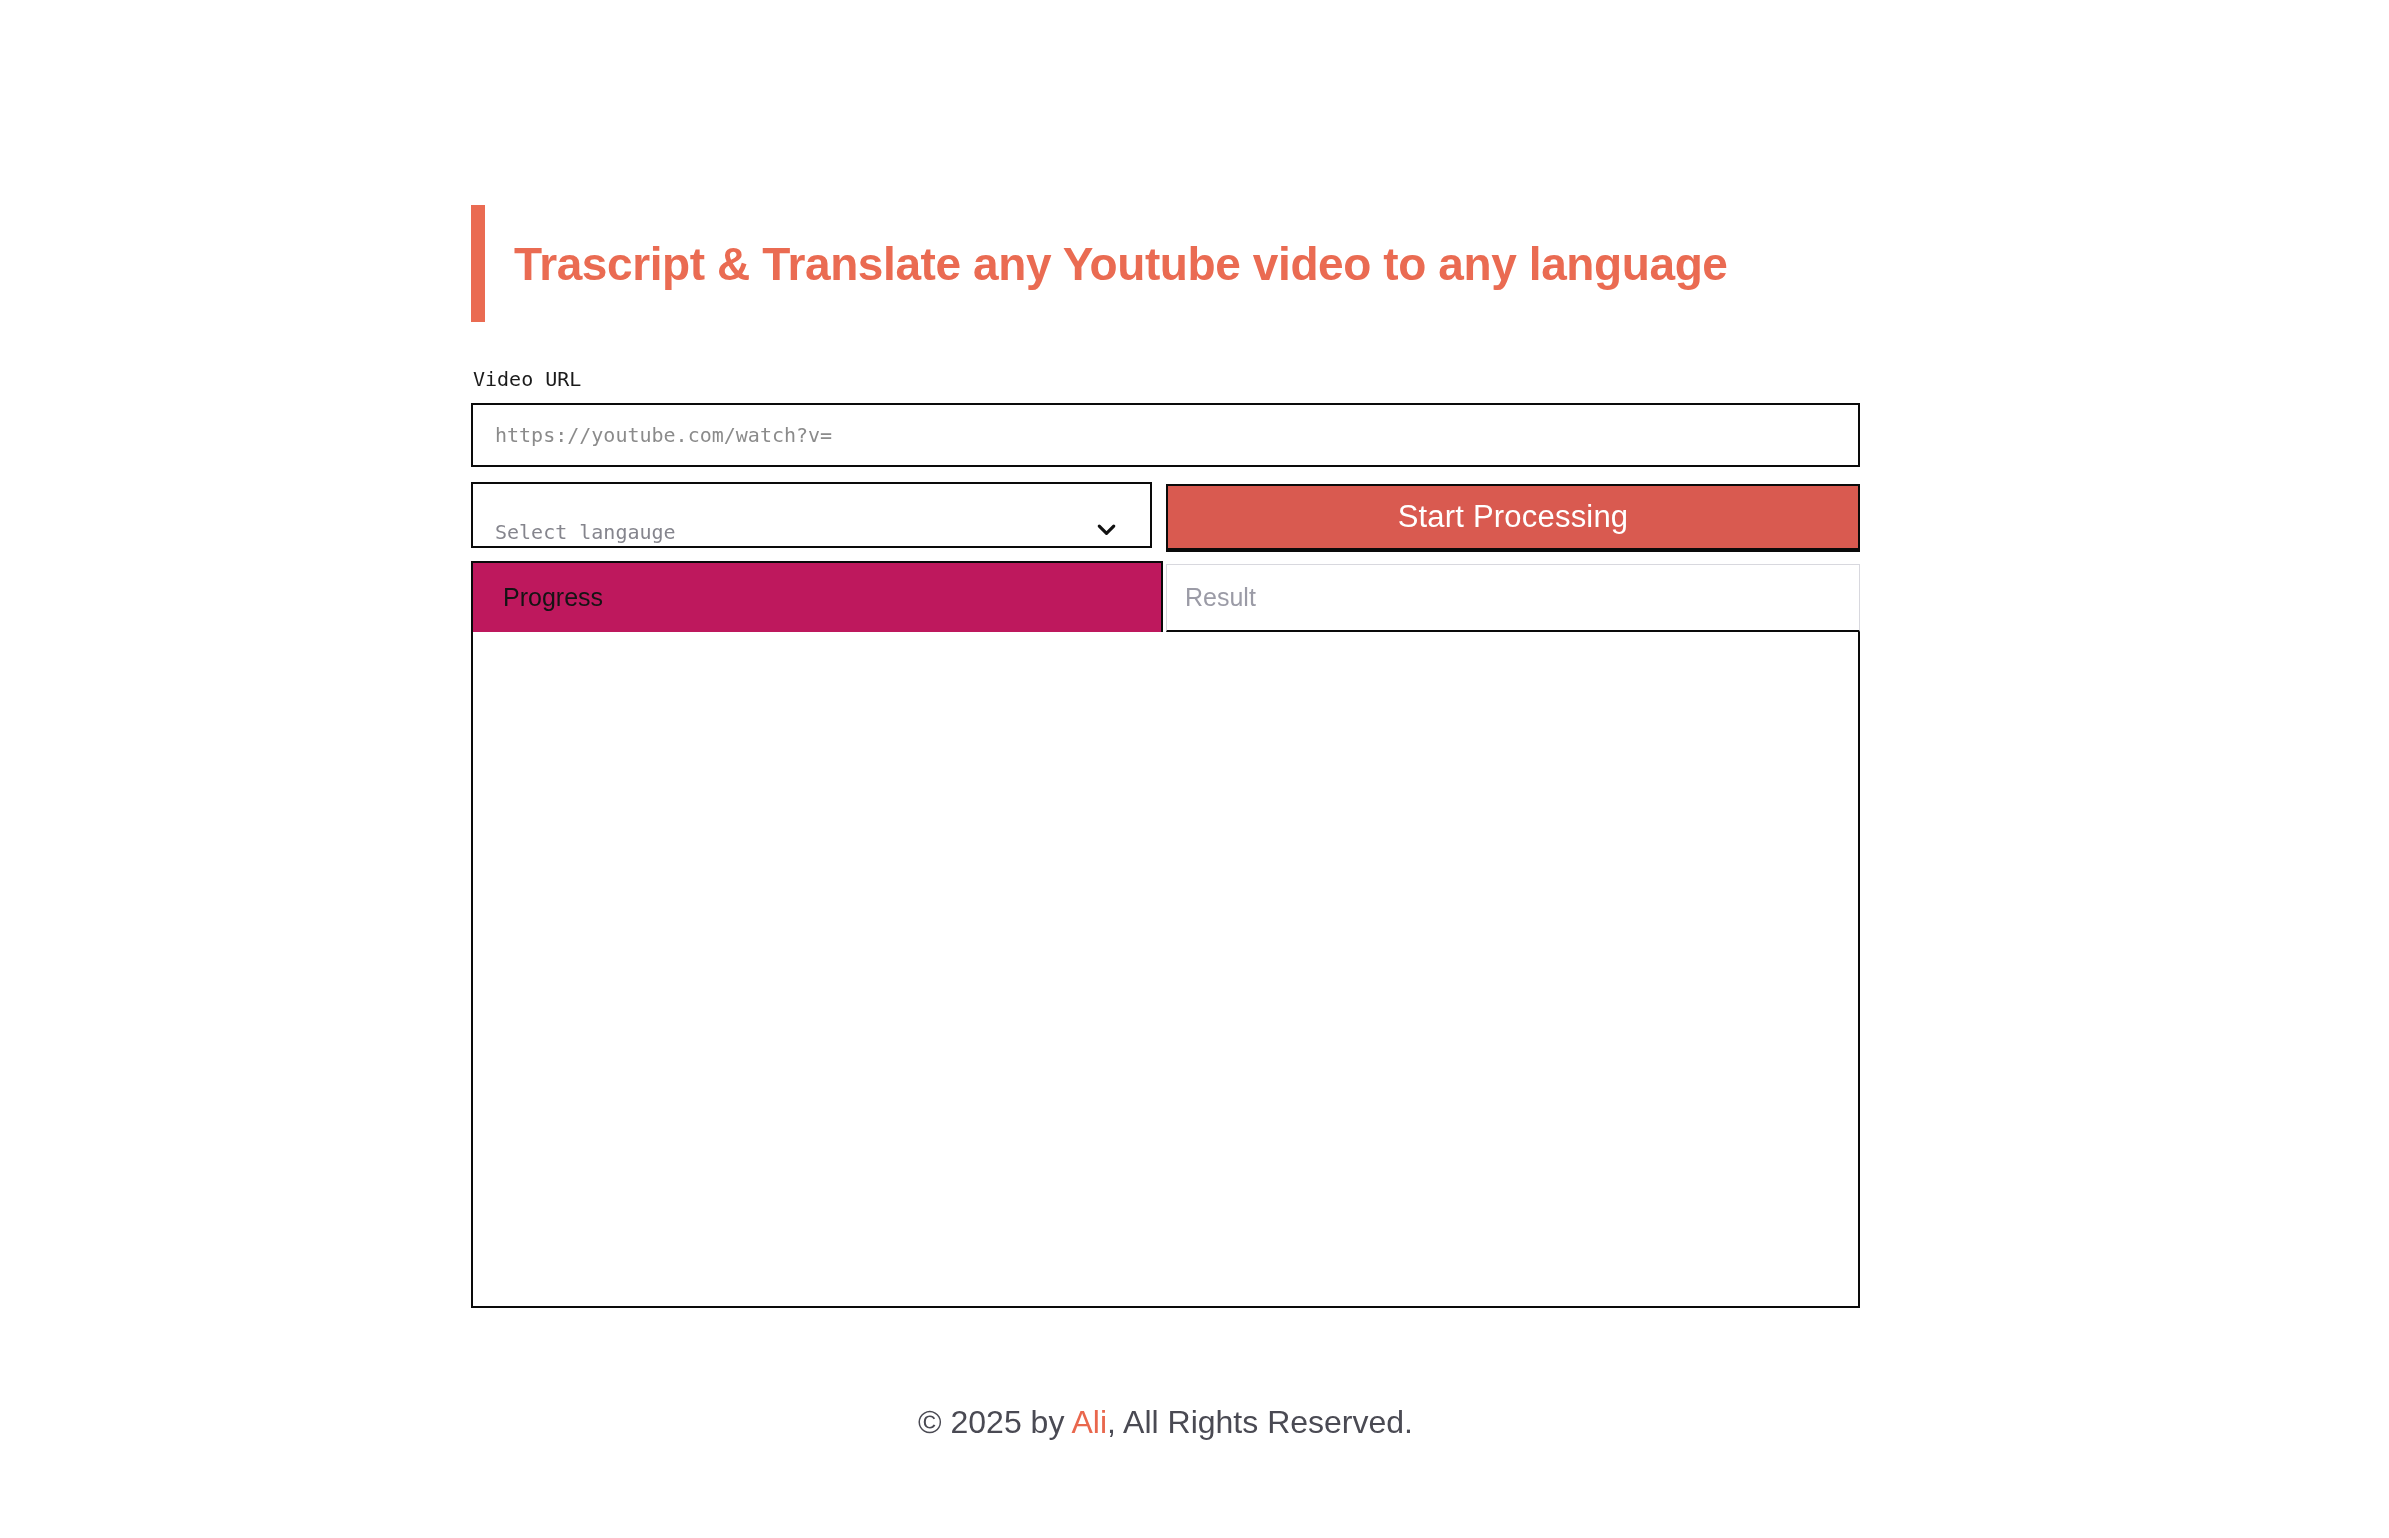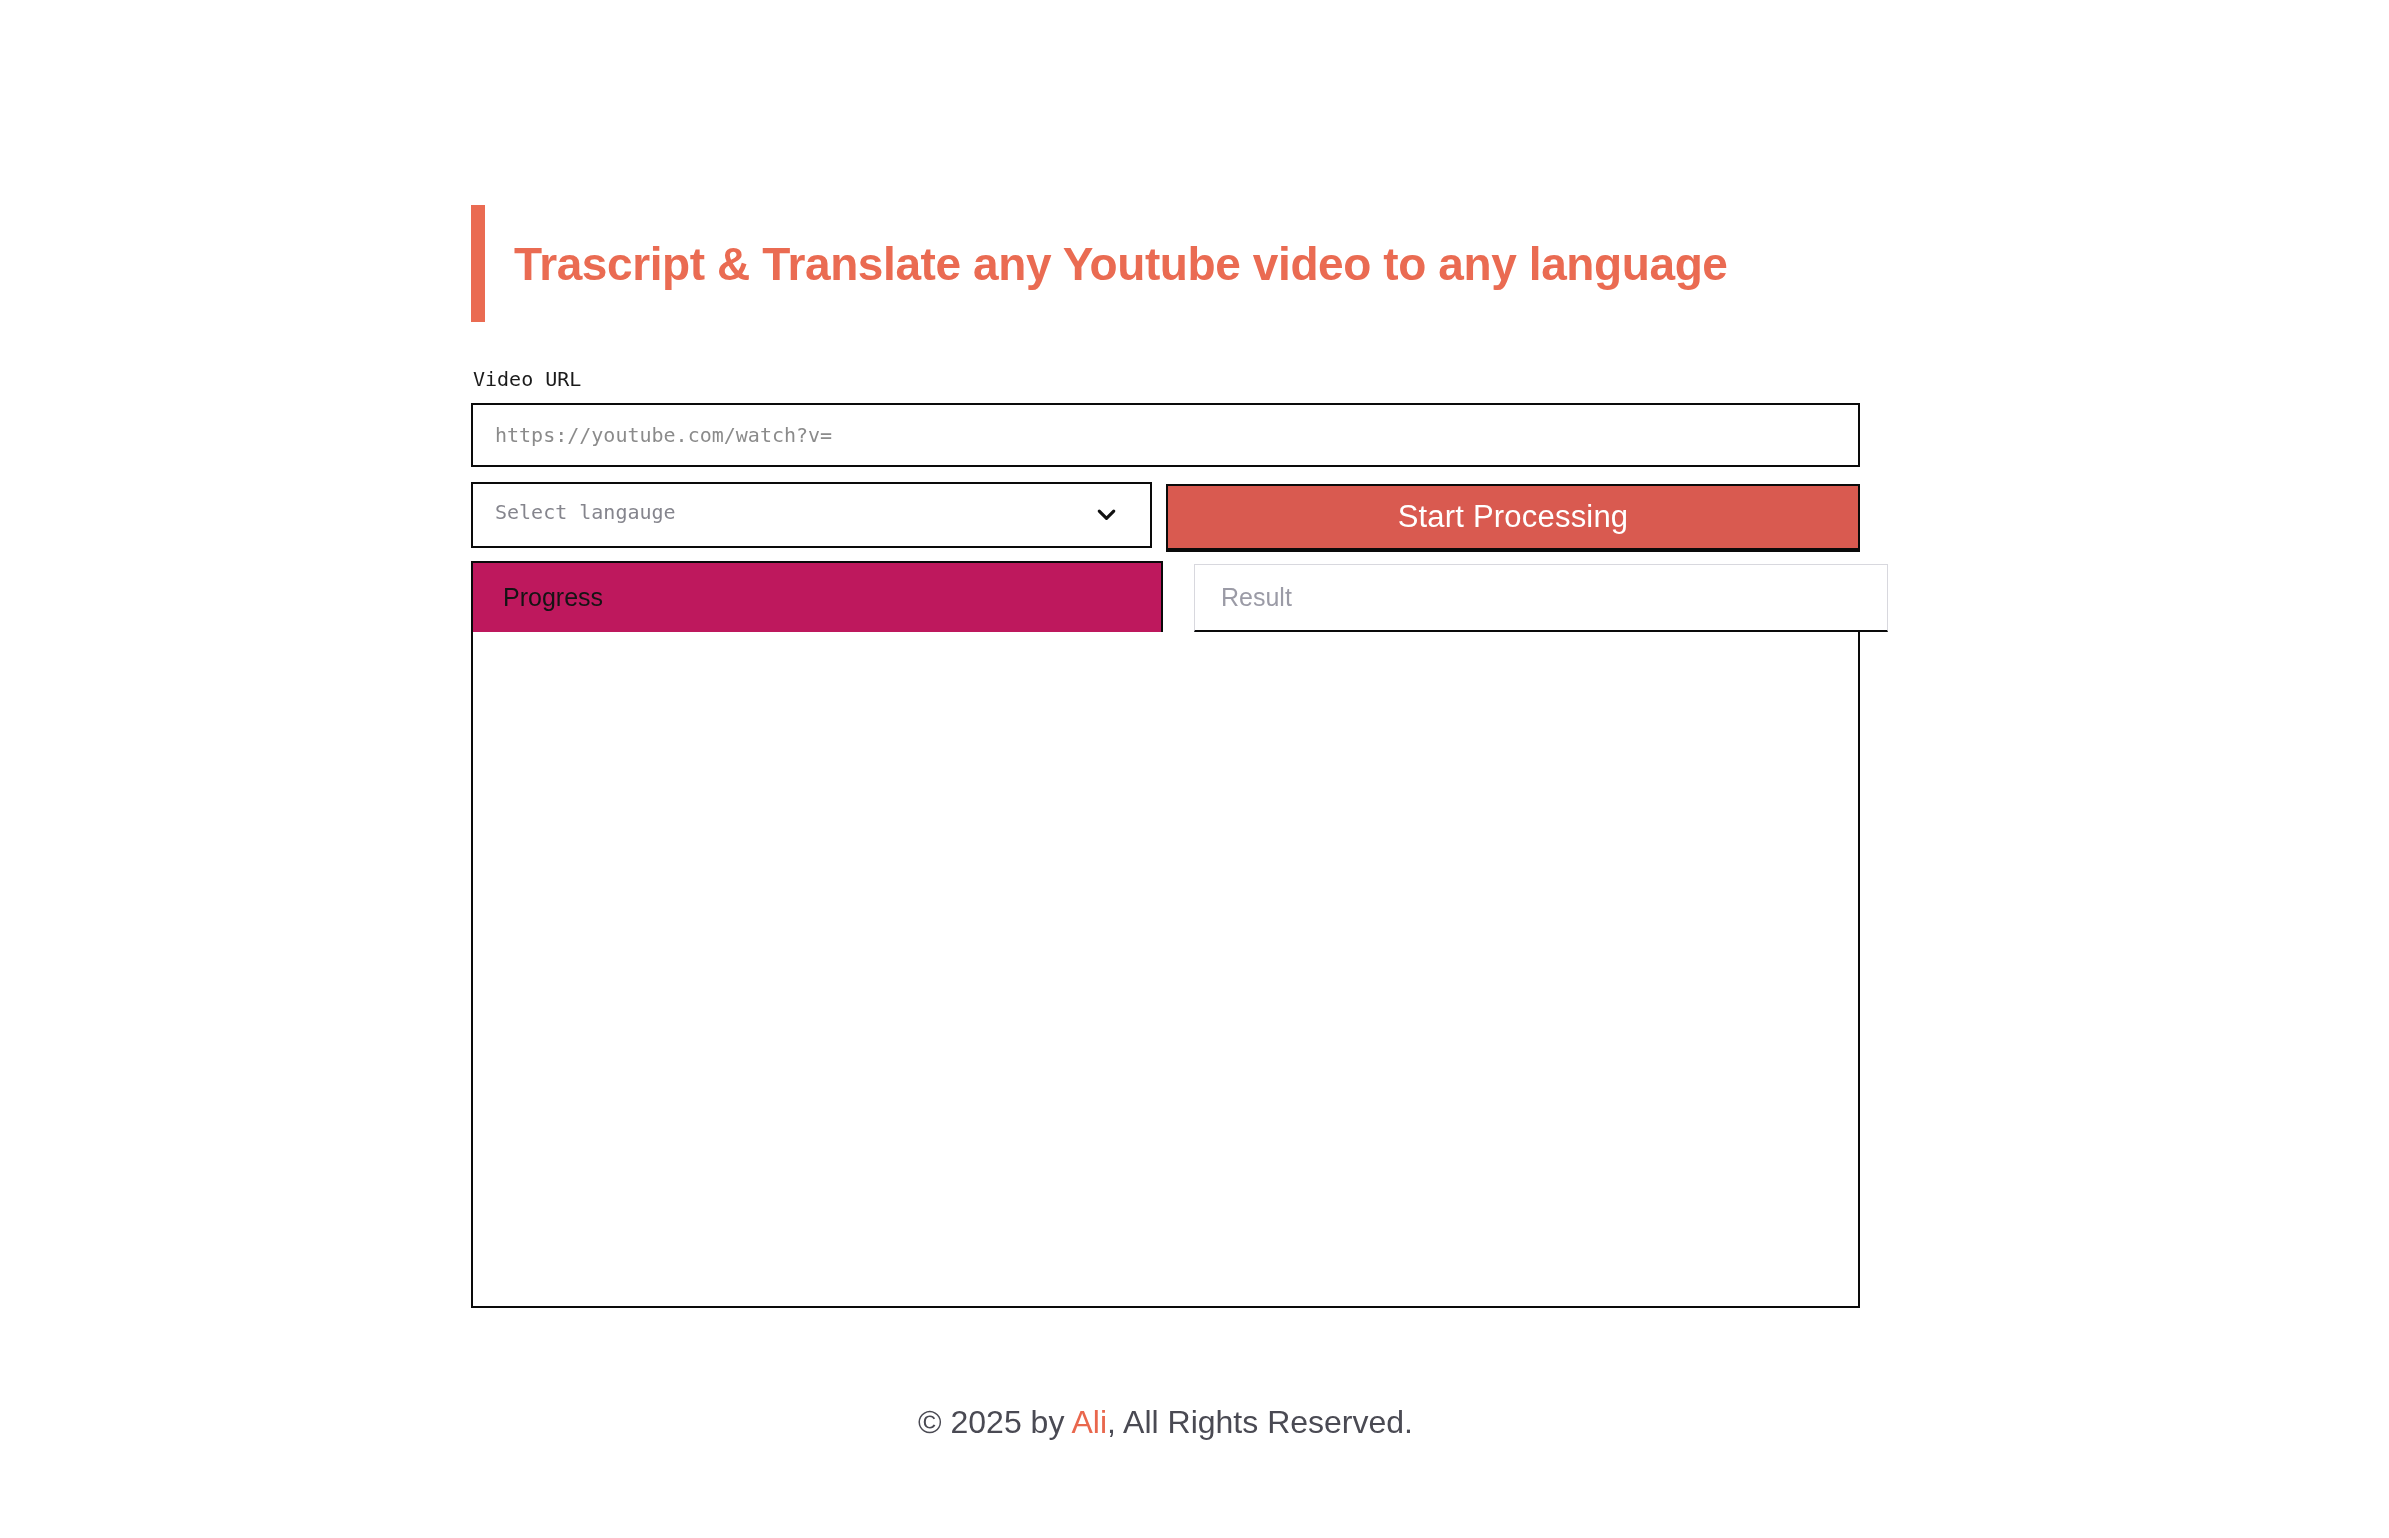--- a/index.html
+++ b/index.html
@@ -55,22 +55,22 @@
   }
   .url-input::placeholder { color: #8b8b8b; opacity: 1; }
 
   .lang-select {
     position: absolute;
     left: 471px; top: 482px;
     width: 681px; height: 66px;
     border: 2.5px solid #0a0a0a;
     background: #ffffff;
     display: flex;
-    align-items: flex-start;
-    padding: 16px 22px;
+    align-items: flex-end;
+    padding: 2px 22px;
     cursor: pointer;
   }
   .lang-select .placeholder {
     flex: 1;
     font-family: "DejaVu Sans Mono", monospace;
     font-size: 20px;
     color: #85858d;
   }
   .lang-select .chevron { flex: none; display: flex; align-items: center; margin-right: 6.8px; }
 
@@ -108,25 +108,24 @@
     position: absolute;
     left: 1166px; top: 564px;
     width: 694px; height: 68px;
     background: #ffffff;
     border-top: 1.7px solid #D8D8DE;
     border-left: 1.7px solid #D8D8DE;
     border-right: 1.7px solid #D8D8DE;
     border-bottom: 2.5px solid #0a0a0a;
     display: flex;
     align-items: center;
-    padding-left: 26px;
+    padding-left: 18px;
     font-size: 25px;
     color: #9B9BA6;
     cursor: pointer;
-    margin-left: 28px;
   }
   .progress-panel {
     position: absolute;
     left: 471px; top: 632px;
     width: 1389px; height: 676px;
     background: #ffffff;
     border: 2.5px solid #0a0a0a;
     border-top: none;
   }
 

